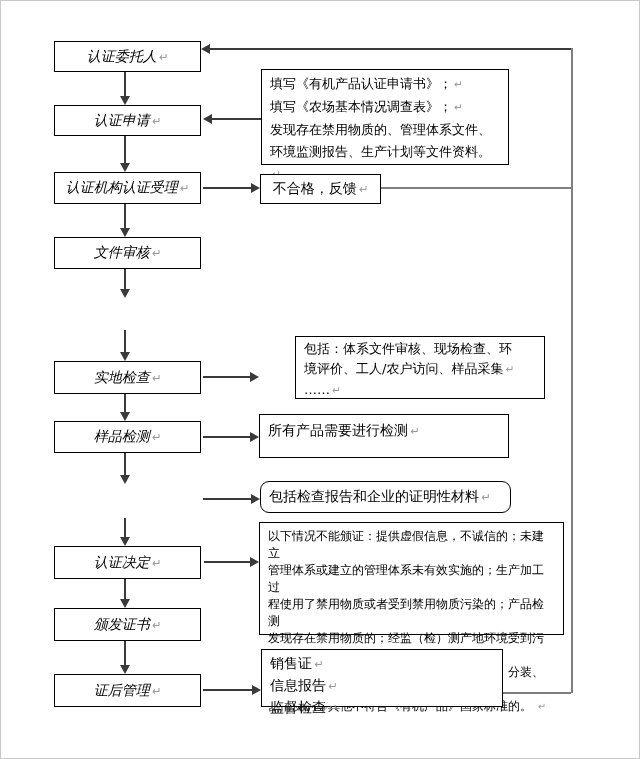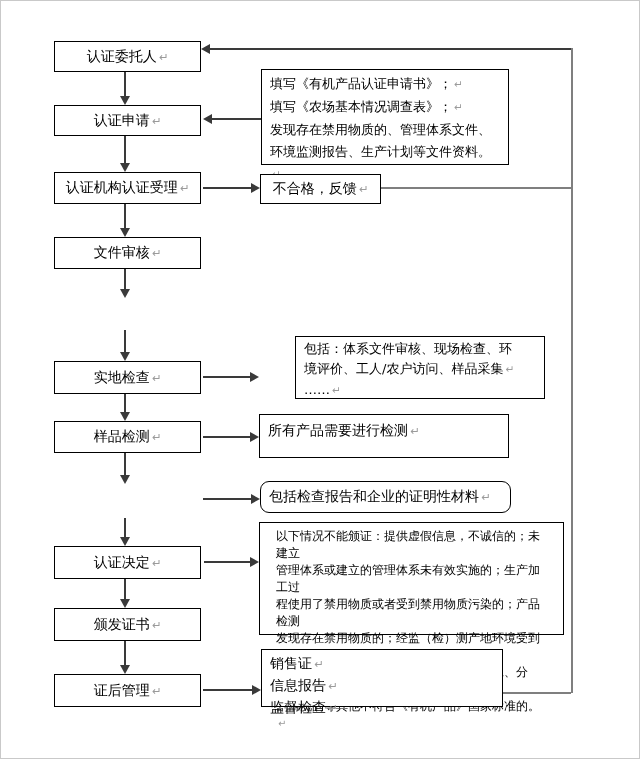--- a/index.html
+++ b/index.html
@@ -13,21 +13,21 @@
   *{box-sizing:border-box;margin:0;padding:0;}
   html,body{background:#f5f5f5;}
   #canvas{
     position:relative;width:640px;height:759px;background:var(--bg);
     font-family:"DejaVu Sans",sans-serif;color:var(--text);overflow:hidden;
     border:1px solid #c9c9c9;
   }
   .node{
     position:absolute;left:53px;width:147px;border:1px solid var(--border);
     display:flex;align-items:center;justify-content:center;
-    font-size:14px;background:#fff;text-align:center;white-space:nowrap;
+    font-size:14px;background:#fff;text-align:center;white-space:nowrap;font-style:italic;
   }
   .note{
     position:absolute;border:1px solid var(--border);background:#fff;
     font-size:13px;line-height:21px;padding:3px 8px;
   }
   .note.center{display:flex;align-items:center;justify-content:center;padding:0;text-align:right;}
   .eol{color:var(--eol);font-size:0.82em;margin-left:2px;}
   .line-v{position:absolute;width:2px;background:var(--arrow);}
   .line-h{position:absolute;height:2px;background:var(--arrow);}
   .gray{background:var(--feedback);}
@@ -92,21 +92,21 @@
     </div>
 
   <div class="note" style="left:258px;top:413px;width:250px;height:44px;font-size:14px;padding:5px 8px;">
       <div>所有产品需要进行检测<span class="eol">↵</span></div>
     </div>
 
   <div class="note" style="left:259px;top:480px;width:251px;height:32px;font-size:14px;padding:4px 8px;border-radius:9px;">
       <div>包括检查报告和企业的证明性材料<span class="eol">↵</span></div>
     </div>
 
-  <div class="note" style="left:258px;top:521px;width:305px;height:113px;font-size:12px;line-height:17px;padding:5px 16px;">
+  <div class="note" style="left:258px;top:521px;width:305px;height:113px;font-size:12px;line-height:17px;padding:5px 8px;">
       <div>以下情况不能颁证：提供虚假信息，不诚信的；未建立</div>
       <div>管理体系或建立的管理体系未有效实施的；生产加工过</div>
       <div>程使用了禁用物质或者受到禁用物质污染的；产品检测</div>
       <div>发现存在禁用物质的；经监（检）测产地环境受到污染</div>
       <div>的；存在认证现场检查场所外进行再次加工、分装、分</div>
       <div>割情况的等其他不符合《有机产品》国家标准的。 <span class="eol">↵</span></div>
     </div>
 
   <div class="note" style="left:260px;top:648px;width:242px;height:58px;font-size:14px;line-height:21px;">
       <div>销售证<span class="eol">↵</span></div>

